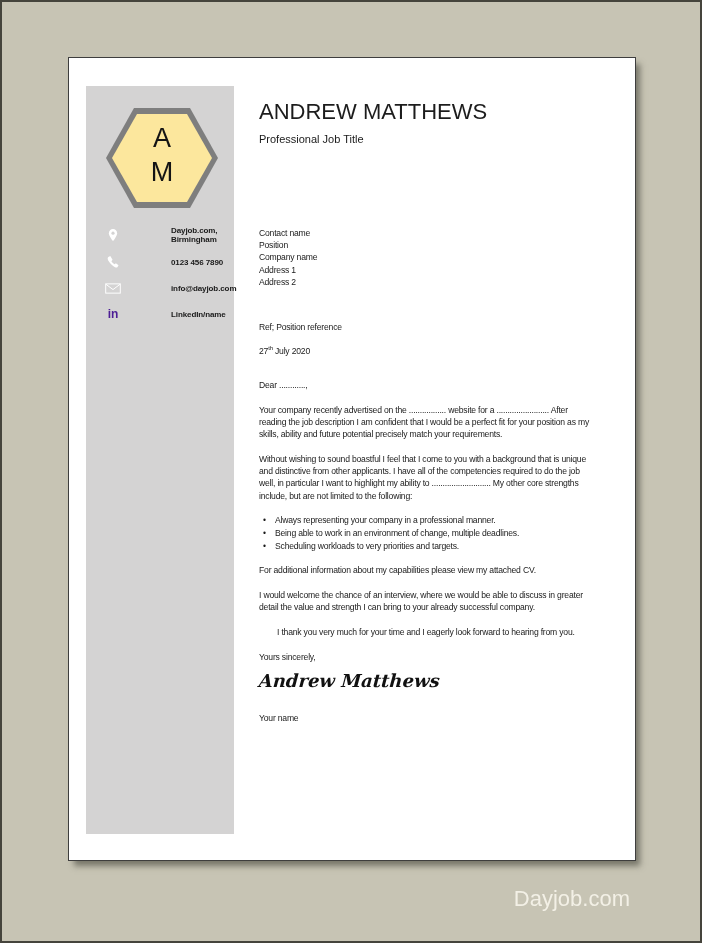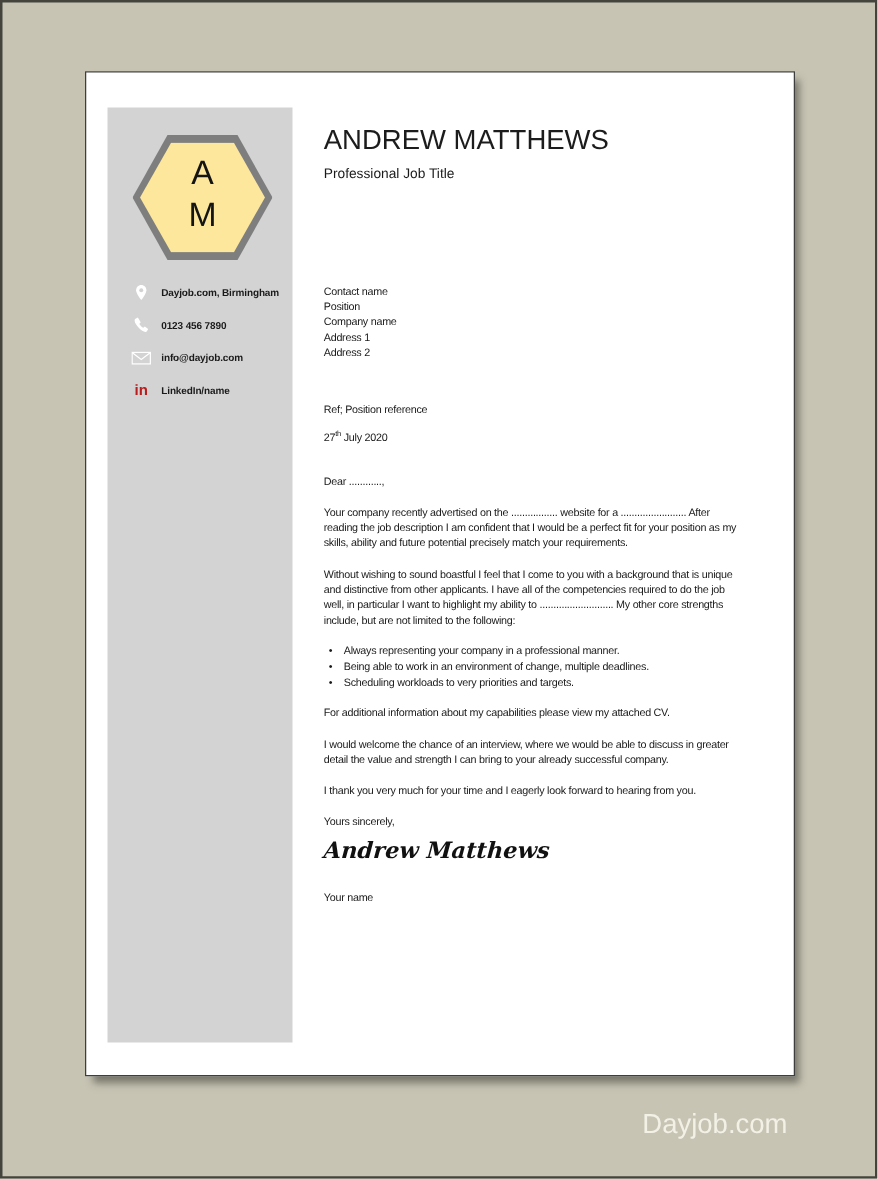--- a/index.html
+++ b/index.html
@@ -39,24 +39,24 @@
     clip-path:polygon(25% 0%, 75% 0%, 100% 50%, 75% 100%, 25% 100%, 0% 50%);
   }
   .monogram{
     position:absolute;width:100%;text-align:center;
     font-size:27px;line-height:27px;color:#141414;
   }
   .monogram.a{top:17px;}
   .monogram.m{top:51px;}
   
   .contacts{position:absolute;left:19px;top:140px;width:124px;}
-  .contact-row{display:flex;align-items:center;margin-bottom:10px;min-height:16px;}
+  .contact-row{display:flex;align-items:center;margin-bottom:10px;min-height:16px;gap:42px;}
   .contact-icon{width:16px;height:16px;flex:0 0 16px;display:flex;align-items:center;justify-content:center;}
   .contact-label{margin-left:8px;font-size:8px;font-weight:600;color:#1a1a1a;letter-spacing:-0.1px;}
-  .li-glyph{font-size:12px;font-weight:700;color:#b91c1c;line-height:12px;}
+  .li-glyph{font-size:12px;font-weight:700;color:#4c1d95;line-height:12px;}
   
   .main{position:absolute;left:190px;top:0;width:338px;}
   .page-title{
     position:absolute;left:0;top:42px;width:340px;
     font-size:22px;line-height:24px;color:#1c1c1c;white-space:nowrap;
   }
   .page-subtitle{position:absolute;left:0;top:75px;font-size:11px;color:#1a1a1a;}
   .body-text{font-size:8.6px;line-height:12.2px;letter-spacing:-0.2px;color:#1a1a1a;}
   .block{position:absolute;left:0;width:336px;}
   .recipient{top:169px;}
@@ -64,21 +64,21 @@
   .date{top:284px;}
   .date sup{font-size:6px;}
   .salutation{top:321px;}
   .para1{top:346px;}
   .para2{top:395px;}
   .bullets{top:456px;}
   .bullet-row{display:flex;margin-bottom:1px;}
   .bullet-dot{width:16px;padding-left:4px;box-sizing:border-box;}
   .attach{top:506px;}
   .interview{top:531px;}
-  .thanks{top:568px;}
+  .thanks{top:568px;margin-left:18px;}
   .signoff{top:593px;}
   .signature{
     top:612px;
     font-family:"DejaVu Serif", serif;
     font-style:italic;font-weight:600;
     font-size:18px;color:#111111;
     transform:skewX(-4deg);
   }
   .your-name{top:654px;}
   

